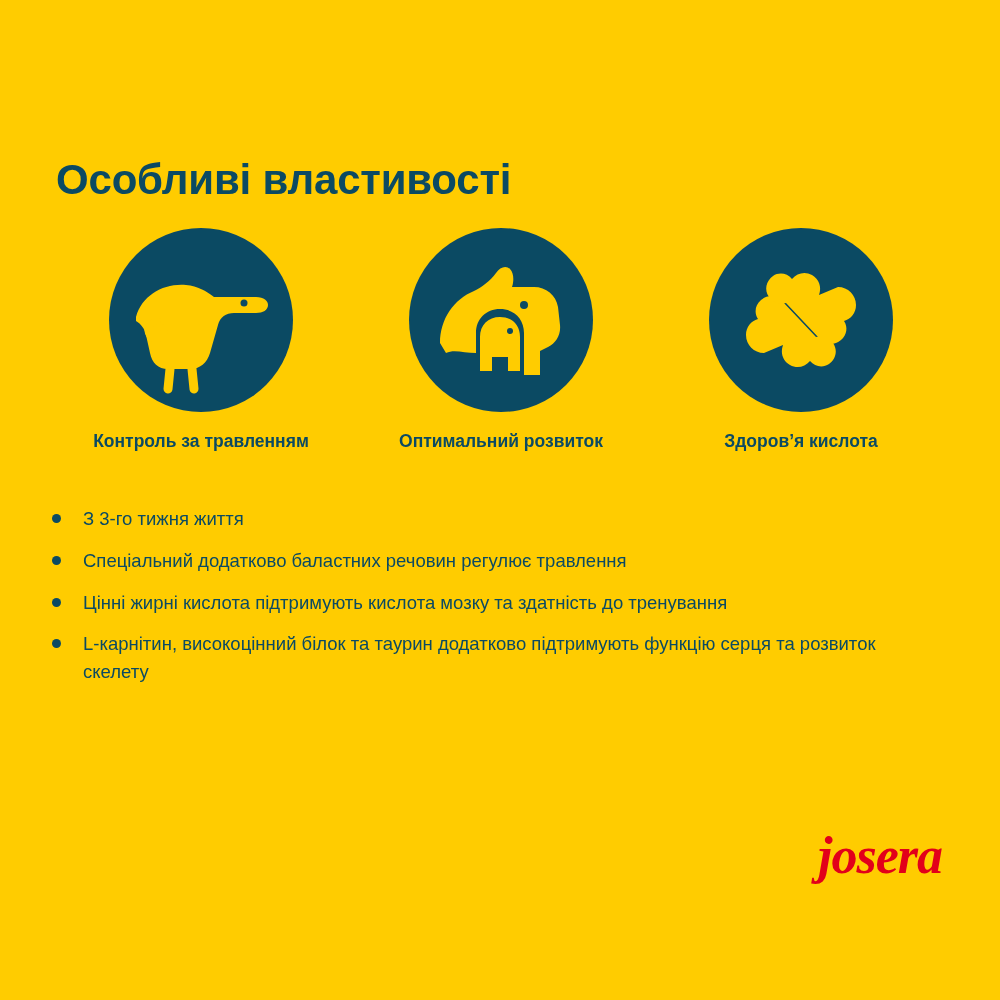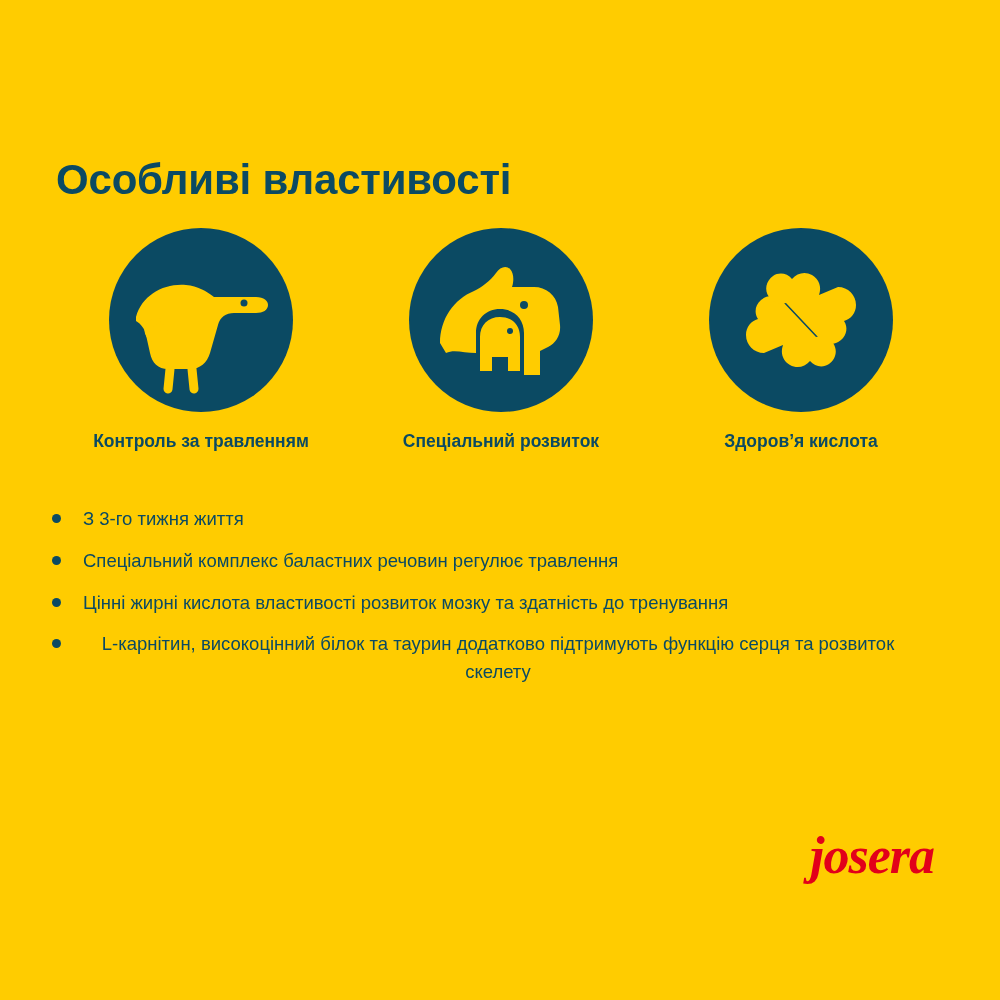--- a/index.html
+++ b/index.html
@@ -56,21 +56,20 @@
     font-weight: bold;
     color: #0B4A63;
     text-align: center;
     white-space: nowrap;
   }
   .bullets {
     position: absolute;
     left: 44px;
     top: 505px;
     width: 900px;
-    text-align: center;
   }
   .bullet {
     display: flex;
     align-items: flex-start;
     margin-bottom: 14px;
   }
   .bullet-dot {
     flex: 0 0 auto;
     width: 9px;
     height: 9px;
@@ -81,21 +80,21 @@
     margin-left: 8px;
   }
   .bullet-text {
     font-size: 18.5px;
     color: #0B4A63;
     line-height: 1.5;
     max-width: 830px;
   }
   .logo {
     position: absolute;
-    right: 66px;
+    right: 58px;
     bottom: 115px;
     font-family: "Liberation Serif", serif;
     font-style: italic;
     font-weight: bold;
     font-size: 52px;
     color: #E2001A;
     letter-spacing: -1px;
   }
 </style>
 </head>
@@ -120,46 +119,46 @@
 
     <div class="feature">
       <svg class="feature-icon" viewBox="0 0 190 190">
         <circle cx="95" cy="95" r="92" fill="#0B4A63"></circle>
         <path d="M34 118 C34 94 48 74 68 66 C76 62 84 56 90 48 C94 42 100 40 104 44 C108 48 108 56 106 62 L128 62 C140 62 150 70 152 82 L154 100 C155 110 150 118 142 122 L134 126 L134 150 L118 150 L118 130 L86 130 L86 150 L70 150 L70 128 C58 128 48 124 40 128 Z" fill="#FFCC00"></path>
         <circle cx="118" cy="80" r="4" fill="#0B4A63"></circle>
         <path d="M70 108 C70 94 80 84 94 84 C108 84 118 94 118 108 L118 150 L102 150 L102 134 L86 134 L86 150 L70 150 Z" fill="#0B4A63"></path>
         <path d="M74 112 C74 100 82 92 94 92 C106 92 114 100 114 112 L114 146 L102 146 L102 132 L86 132 L86 146 L74 146 Z" fill="#FFCC00"></path>
         <circle cx="104" cy="106" r="3" fill="#0B4A63"></circle>
       </svg>
-      <div class="feature-label">Спеціальний розвиток</div>
+      <div class="feature-label">Оптимальний розвиток</div>
     </div>
 
     <div class="feature">
       <svg class="feature-icon" viewBox="0 0 190 190">
         <circle cx="95" cy="95" r="92" fill="#0B4A63"></circle>
         <path d="M58 128 C48 128 40 120 40 110 C40 102 45 96 52 94 C48 88 49 80 55 75 C62 69 72 70 77 77 L110 112 C116 110 123 112 127 118 C132 125 130 134 123 139 C117 143 109 142 104 136 C99 142 91 144 84 140 C77 136 74 128 77 120 Z" fill="#FFCC00"></path>
         <path d="M132 62 C142 62 150 70 150 80 C150 88 145 94 138 96 C142 102 141 110 135 115 C128 121 118 120 113 113 L80 78 C74 80 67 78 63 72 C58 65 60 56 67 51 C73 47 81 48 86 54 C91 48 99 46 106 50 C113 54 116 62 113 70 Z" fill="#FFCC00"></path>
       </svg>
       <div class="feature-label">Здоров’я кислота</div>
     </div>
 
   </div>
 
   <div class="bullets">
     <div class="bullet">
       <span class="bullet-dot"></span>
       <span class="bullet-text">З 3-го тижня життя</span>
     </div>
     <div class="bullet">
       <span class="bullet-dot"></span>
-      <span class="bullet-text">Спеціальний комплекс баластних речовин регулює травлення</span>
+      <span class="bullet-text">Спеціальний додатково баластних речовин регулює травлення</span>
     </div>
     <div class="bullet">
       <span class="bullet-dot"></span>
-      <span class="bullet-text">Цінні жирні кислота властивості розвиток мозку та здатність до тренування</span>
+      <span class="bullet-text">Цінні жирні кислота підтримують кислота мозку та здатність до тренування</span>
     </div>
     <div class="bullet">
       <span class="bullet-dot"></span>
       <span class="bullet-text">L-карнітин, високоцінний білок та таурин додатково підтримують функцію серця та розвиток скелету</span>
     </div>
   </div>
 
   <div class="logo">josera</div>
 
 </div>

